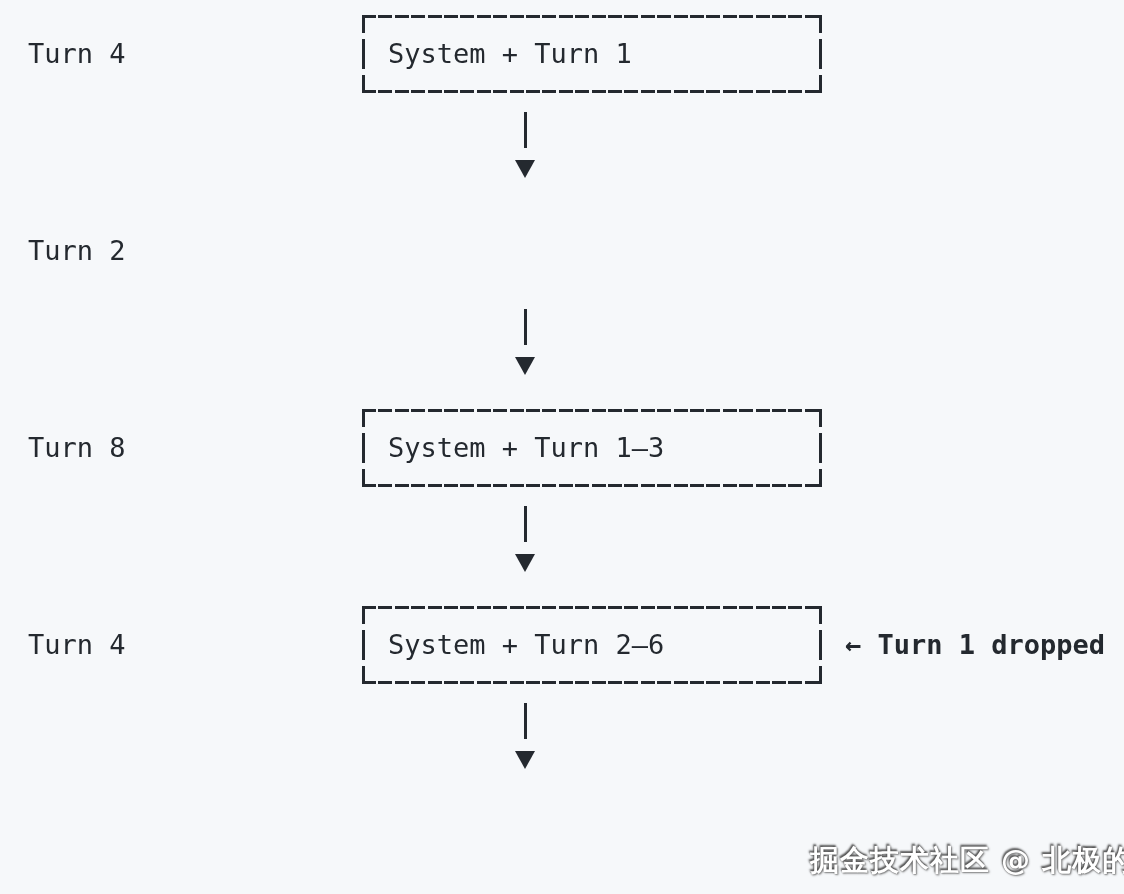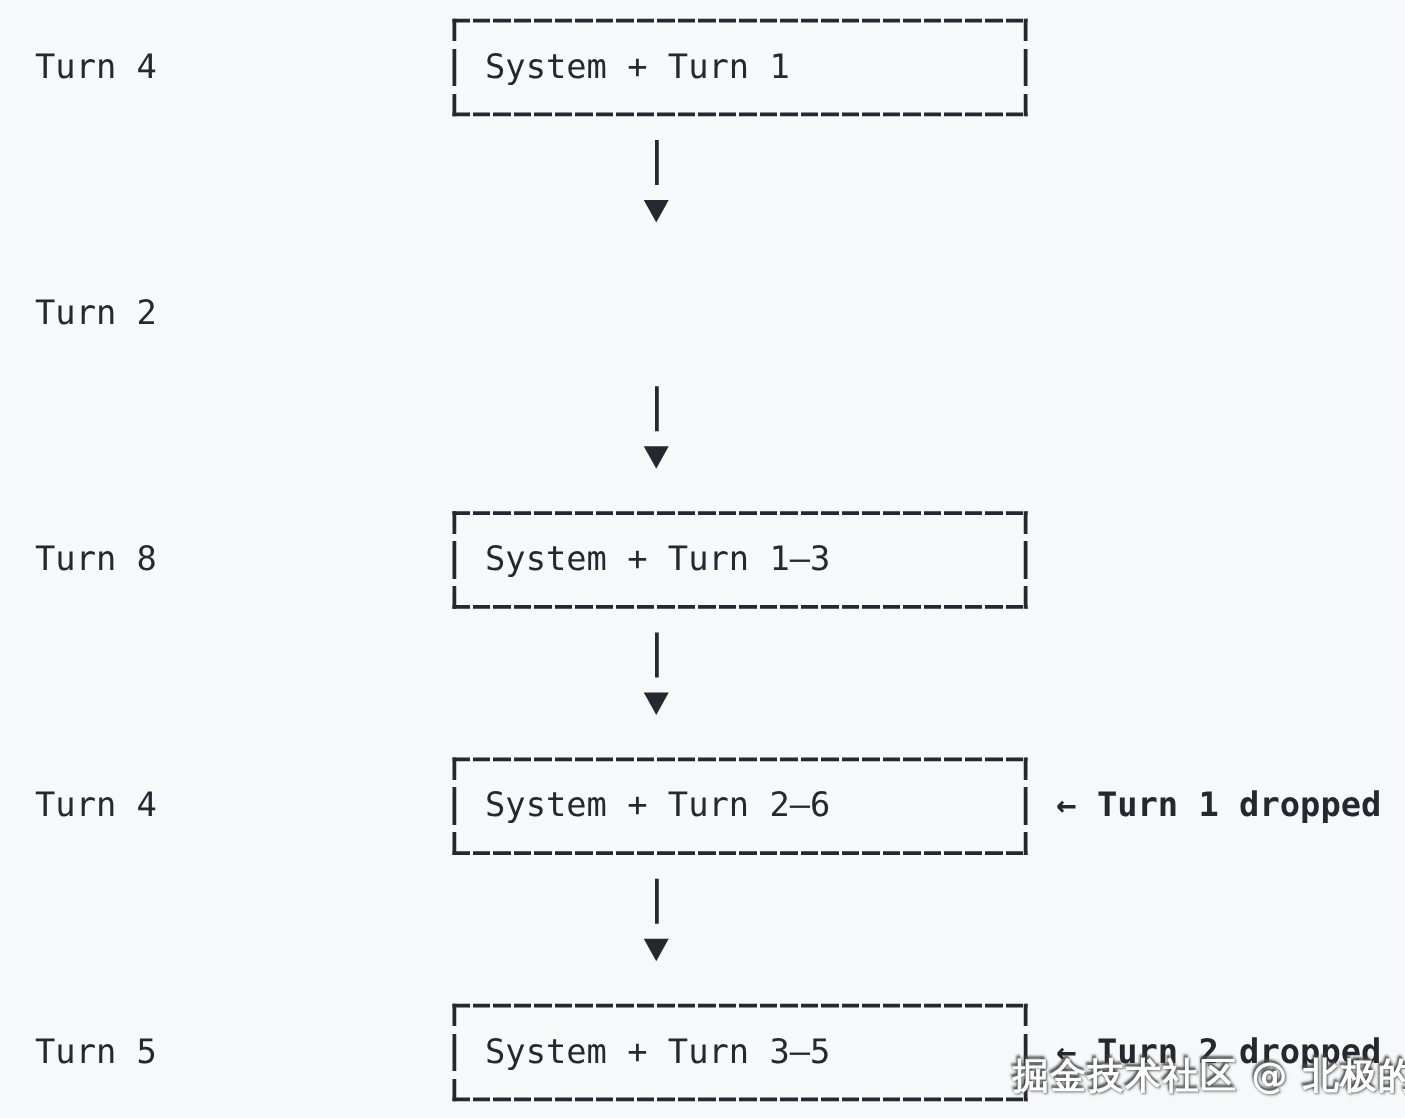--- a/index.html
+++ b/index.html
@@ -98,23 +98,16 @@
       <div class="box-label">System + Turn 2—6</div>
     </div>
     <div class="note">← Turn 1 dropped</div>
   </div>
 
   <div class="arrow a4">
     <div class="arrow-line"></div>
     <div class="arrow-head"></div>
   </div>
 
-  <div class="row r5">
-    <div class="turn-label">Turn 5</div>
-    <div class="box">
-      <div class="box-label">System + Turn 3—5</div>
-    </div>
-    <div class="note">← Turn 2 dropped</div>
-  </div>
 
   <div class="watermark">掘金技术社区 @ 北极的树</div>
 
 </div>
 
 </body></html>

